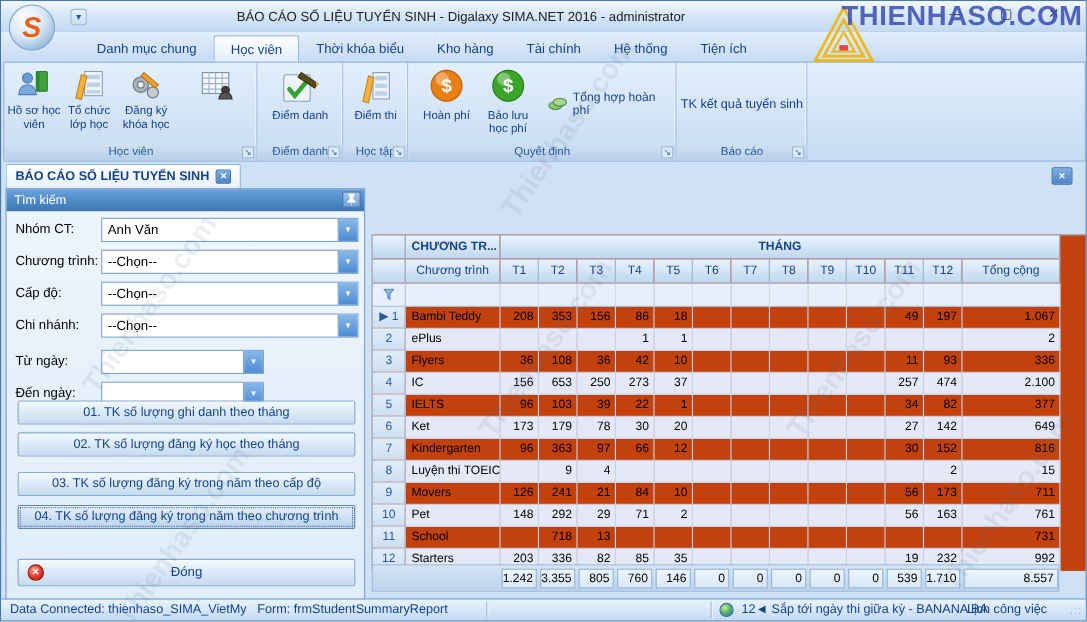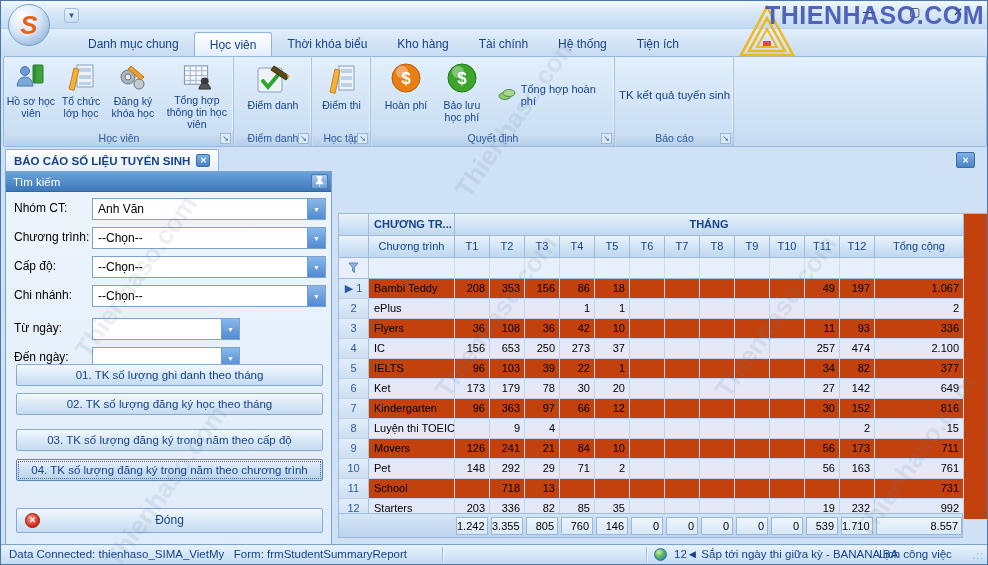--- a/index.html
+++ b/index.html
@@ -127,20 +127,21 @@
   .wm-logo { position:absolute; right:192px; top:4px; z-index:60; pointer-events:none; }
   .wm-diag { position:absolute; z-index:40; pointer-events:none; color:rgba(110,120,145,.13);
     font-size:26px; font-weight:bold; transform:rotate(-55deg); white-space:nowrap; }
 </style>
 </head>
 <body>
 
 <div id="window">
 
   <div class="titlebar">
+    <div class="title-text">BÁO CÁO SỐ LIỆU TUYỂN SINH - Digalaxy SIMA.NET 2016 - administrator</div>
     <span class="winctl" style="left:862px;">—</span>
     <span class="winctl" style="left:908px;">▢</span>
     <span class="winctl" style="left:952px;">✕</span>
   </div>
   <div class="app-logo">
     <span class="s">S</span>
   </div>
   <div class="qat">▼</div>
 
   <div class="ribbon-tabrow">
@@ -187,21 +188,20 @@
           </svg>
           <span>Đăng ký khóa học</span>
         </div>
         <div class="bigbtn" style="width:78px;">
           <svg width="32" height="30" viewBox="0 0 32 30">
             <rect x="3" y="4" width="24" height="19" fill="#f4f7fa" stroke="#7a8ea6"></rect>
             <path d="M3 9 h24 M3 14 h24 M3 19 h24 M9 4 v19 M15 4 v19 M21 4 v19" stroke="#9ab2c8" stroke-width="1"></path>
             <circle cx="24" cy="20" r="4" fill="#3a3a3a"></circle>
             <path d="M18 28 q1-6 6-6 q5 0 6 6 z" fill="#555" stroke="#333"></path>
           </svg>
-          <span>Tổng hợp thông tin học viên</span>
         </div>
       </div>
       <div class="rgroup-footer">Học viên</div>
       <span class="launcher">↘</span>
     </div>
 
     <div class="rgroup" style="left:231px; width:77px;">
       <div class="rgroup-body" style="justify-content:center;">
         <div class="bigbtn" style="width:72px;">
           <svg width="38" height="34" viewBox="0 0 38 34">

